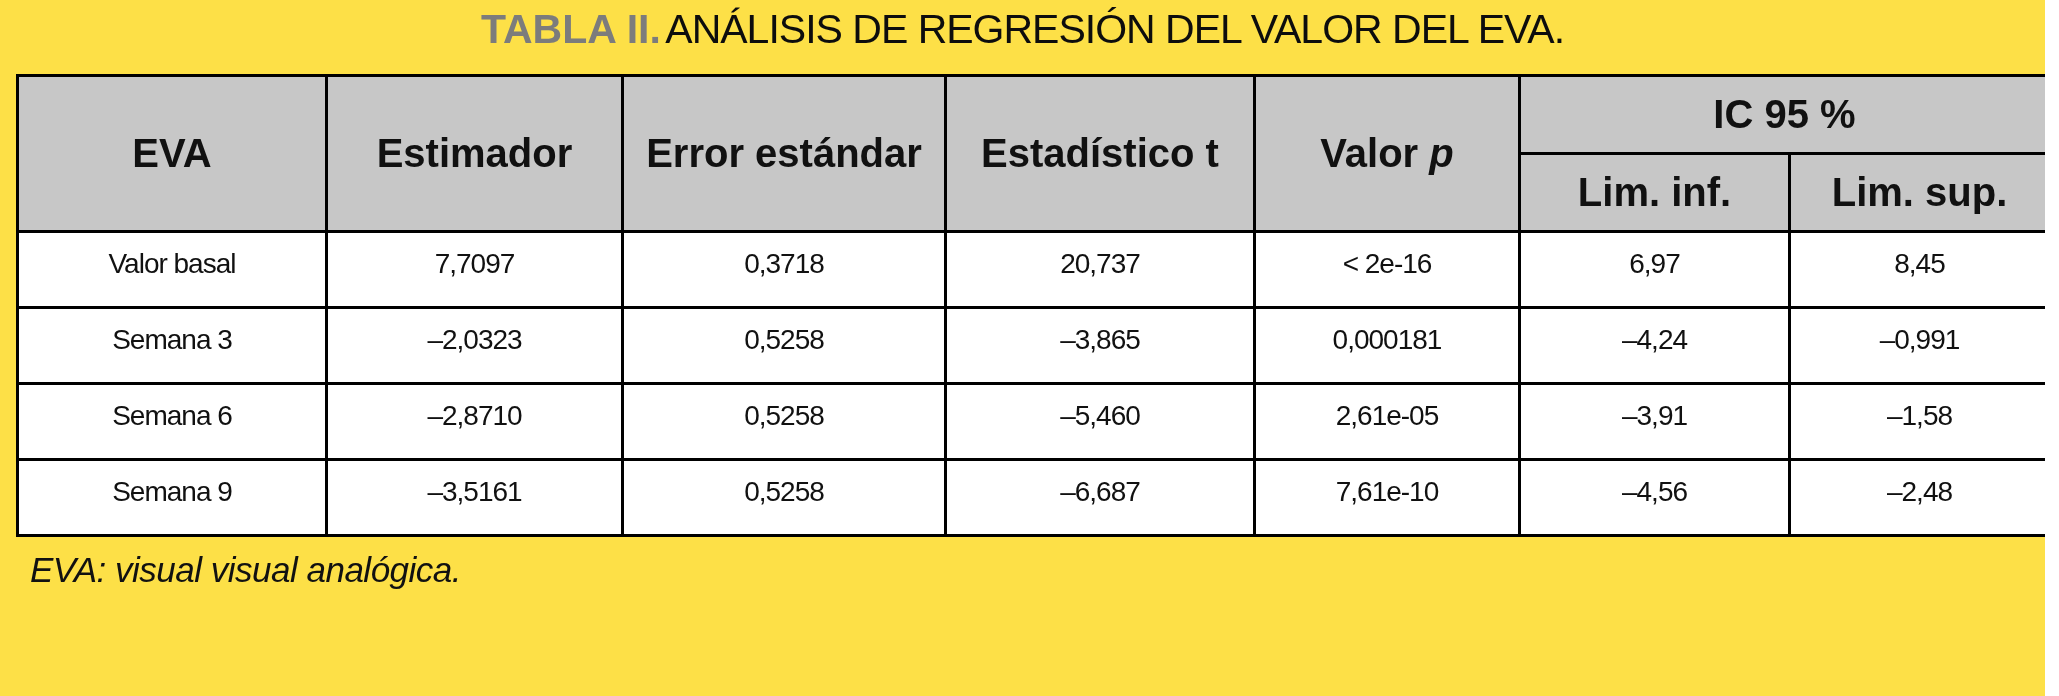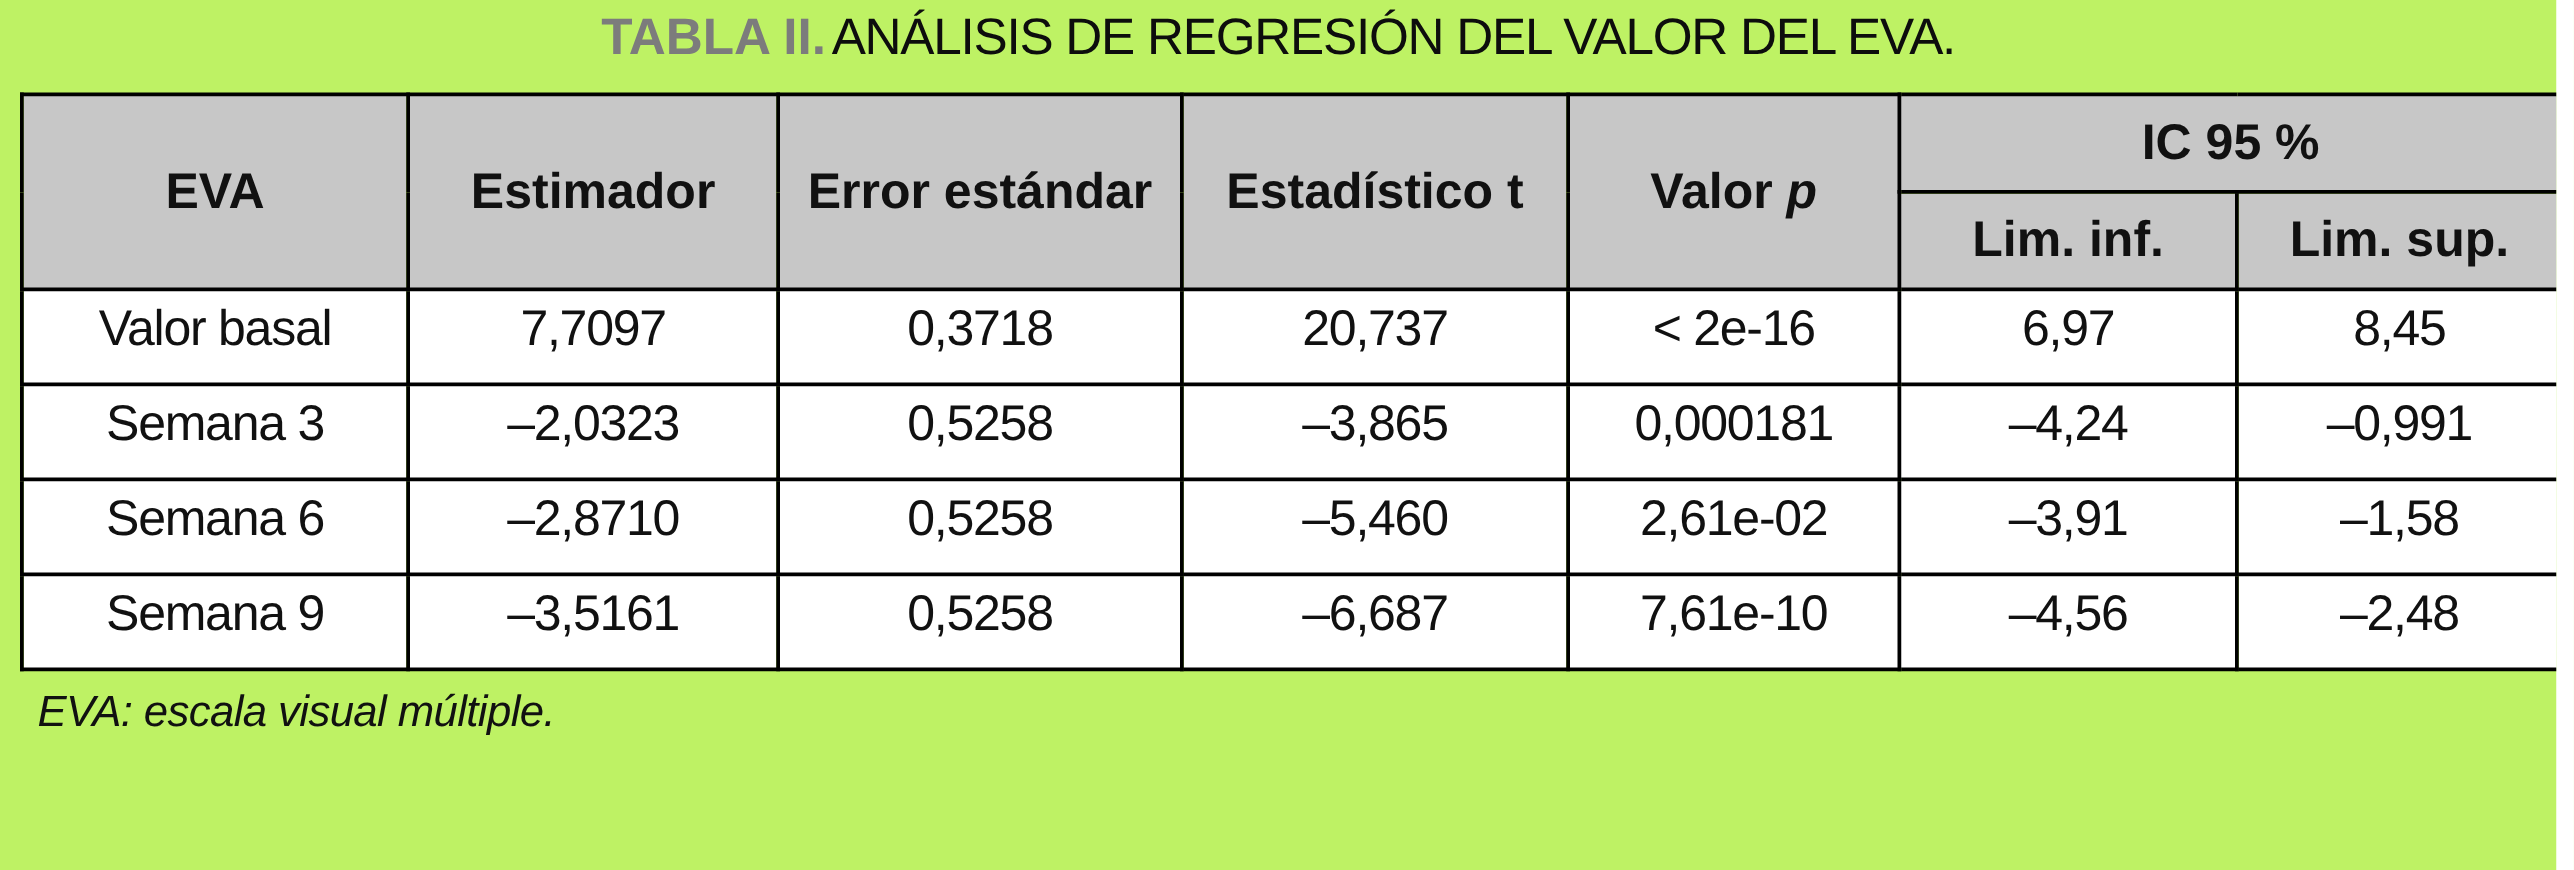--- a/index.html
+++ b/index.html
@@ -1,21 +1,21 @@
 <!DOCTYPE html>
 <html><head>
 <meta charset="utf-8">
 <style>
   * { box-sizing: border-box; }
   html, body { margin: 0; padding: 0; background: #ffffff; }
   .page {
     position: relative;
     width: 2045px;
     height: 696px;
-    background: #bef264;
+    background: #fde047;
     font-family: "Liberation Sans", "DejaVu Sans", sans-serif;
     color: #000000;
     overflow: hidden;
   }
 
   
   .title-row {
     position: absolute;
     top: 6px;
     left: 0;
@@ -54,21 +54,21 @@
     overflow: hidden;
   }
   .data-table th {
     background: #c7c7c7;
     font-size: 40px;
     font-weight: 700;
     color: #111111;
   }
   .data-table td {
     background: #ffffff;
-    font-size: 40px;
+    font-size: 28px;
     font-weight: 400;
     color: #111111;
     font-stretch: condensed;
     letter-spacing: -1px;
     padding-bottom: 12px;
   }
   tr.header-row-top    { height: 78px; }
   tr.header-row-bottom { height: 78px; }
   tr.data-row          { height: 76px; }
 
@@ -145,33 +145,33 @@
         <td>–3,865</td>
         <td>0,000181</td>
         <td>–4,24</td>
         <td>–0,991</td>
       </tr>
       <tr class="data-row">
         <td>Semana 6</td>
         <td>–2,8710</td>
         <td>0,5258</td>
         <td>–5,460</td>
-        <td>2,61e-02</td>
+        <td>2,61e-05</td>
         <td>–3,91</td>
         <td>–1,58</td>
       </tr>
       <tr class="data-row">
         <td>Semana 9</td>
         <td>–3,5161</td>
         <td>0,5258</td>
         <td>–6,687</td>
         <td>7,61e-10</td>
         <td>–4,56</td>
         <td>–2,48</td>
       </tr>
     </tbody>
   </table>
 
   <div class="footnotes">
-    <div>EVA: escala visual múltiple.</div>
+    <div>EVA: visual visual analógica.</div>
   </div>
 
 </div>
 
 </body></html>

